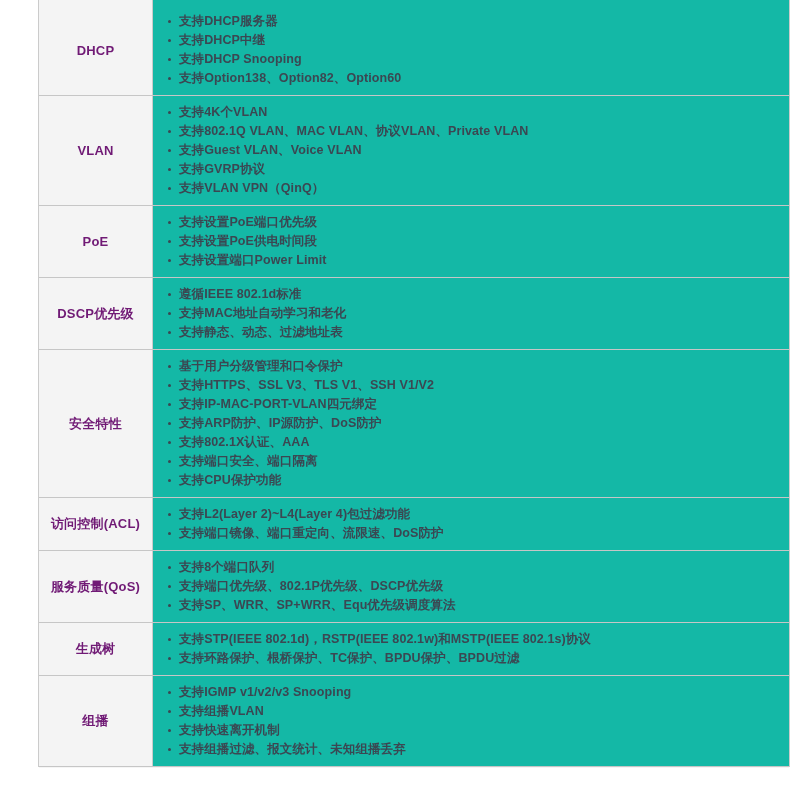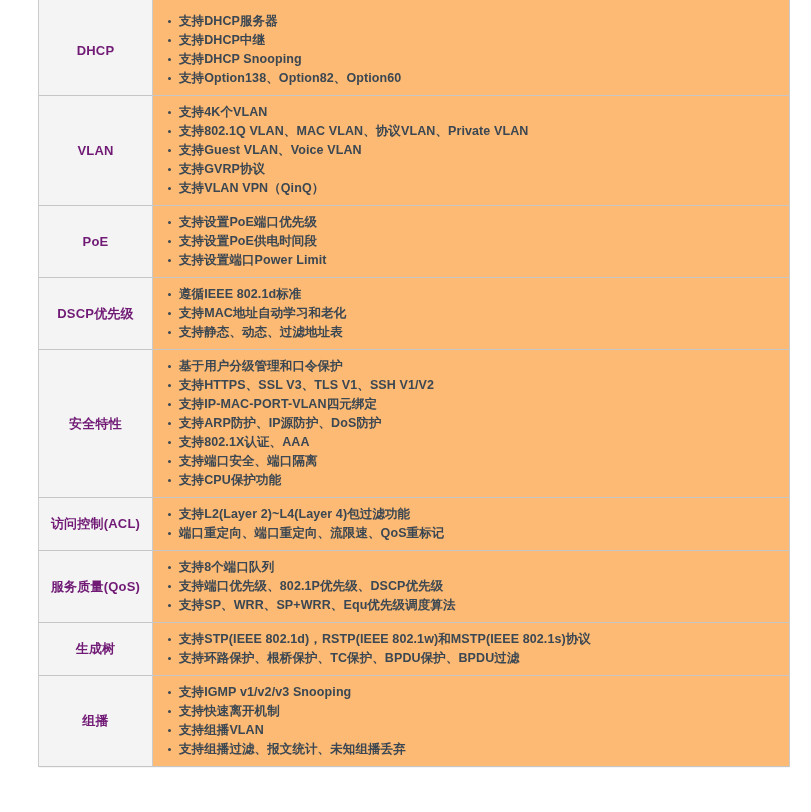--- a/index.html
+++ b/index.html
@@ -42,21 +42,21 @@
     justify-content: center;
     text-align: center;
     color: #701a75;
     font-size: 13px;
     font-weight: bold;
     padding: 4px 2px;
     letter-spacing: 0.2px;
   }
   .content-cell {
     flex: 1;
-    background: #fdba74;
+    background: #14b8a6;
     padding: 7px 10px 7px 0;
   }
   .feature-list {
     list-style: none;
   }
   .feature-item {
     position: relative;
     padding-left: 26px;
     line-height: 19px;
     font-size: 12.5px;
@@ -140,21 +140,21 @@
               <li class="feature-item">支持端口安全、端口隔离</li>
               <li class="feature-item">支持CPU保护功能</li>
             </ul>
           </div>
         </div>
         <div class="row">
           <div class="label-cell">访问控制(ACL)</div>
           <div class="content-cell">
             <ul class="feature-list">
               <li class="feature-item">支持L2(Layer 2)~L4(Layer 4)包过滤功能</li>
-              <li class="feature-item">端口重定向、端口重定向、流限速、QoS重标记</li>
+              <li class="feature-item">支持端口镜像、端口重定向、流限速、DoS防护</li>
             </ul>
           </div>
         </div>
         <div class="row">
           <div class="label-cell">服务质量(QoS)</div>
           <div class="content-cell">
             <ul class="feature-list">
               <li class="feature-item">支持8个端口队列</li>
               <li class="feature-item">支持端口优先级、802.1P优先级、DSCP优先级</li>
               <li class="feature-item">支持SP、WRR、SP+WRR、Equ优先级调度算法</li>
@@ -168,21 +168,21 @@
               <li class="feature-item">支持STP(IEEE 802.1d)，RSTP(IEEE 802.1w)和MSTP(IEEE 802.1s)协议</li>
               <li class="feature-item">支持环路保护、根桥保护、TC保护、BPDU保护、BPDU过滤</li>
             </ul>
           </div>
         </div>
         <div class="row">
           <div class="label-cell">组播</div>
           <div class="content-cell">
             <ul class="feature-list">
               <li class="feature-item">支持IGMP v1/v2/v3 Snooping</li>
+              <li class="feature-item">支持组播VLAN</li>
               <li class="feature-item">支持快速离开机制</li>
-              <li class="feature-item">支持组播VLAN</li>
               <li class="feature-item">支持组播过滤、报文统计、未知组播丢弃</li>
             </ul>
           </div>
         </div>
       </div>
   </div>
 </div>
 
 </body></html>

